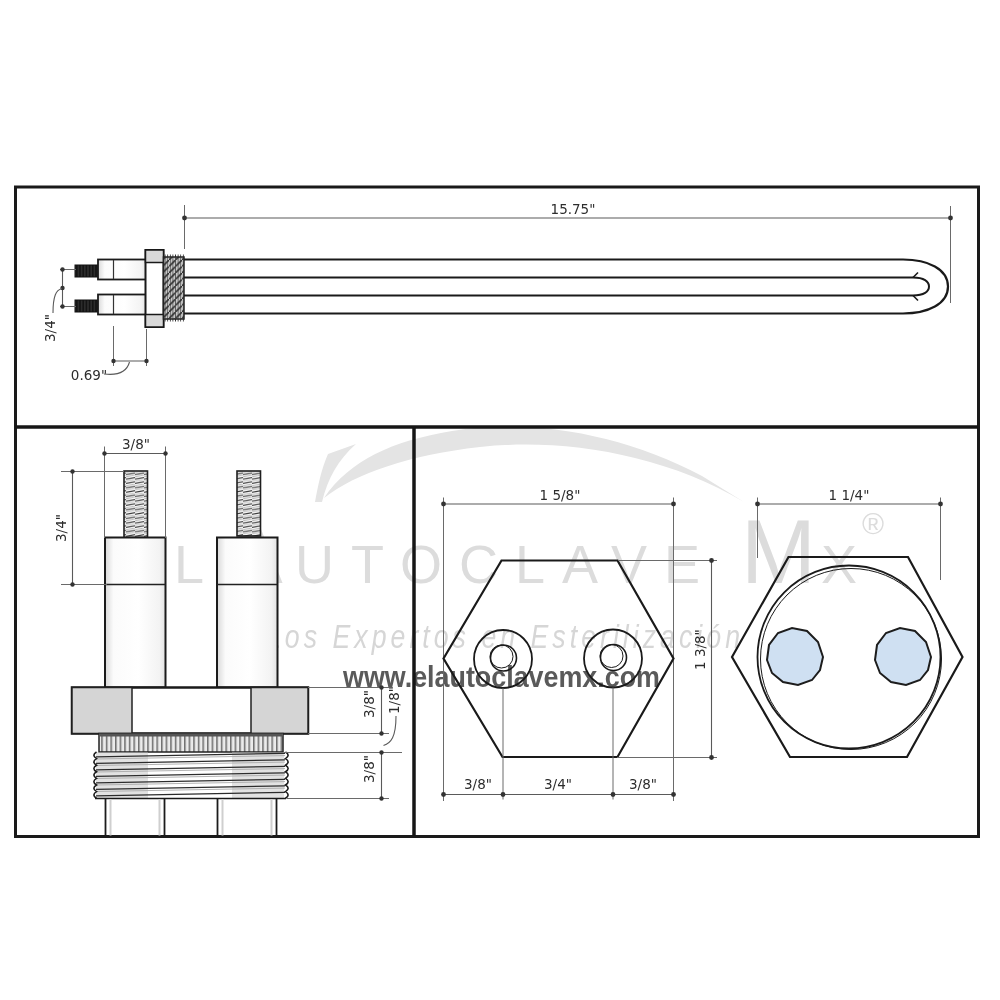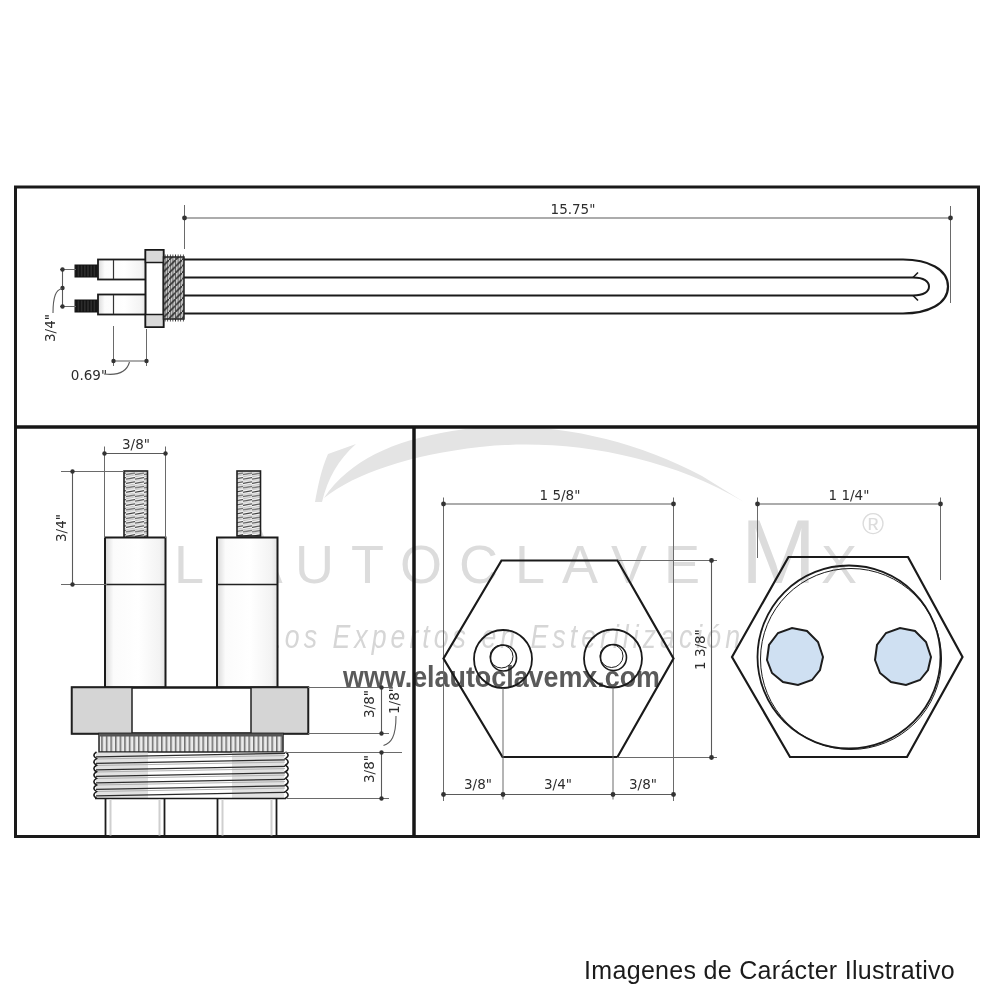--- a/index.html
+++ b/index.html
@@ -247,14 +247,13 @@
       <text x="849" y="499.5" text-anchor="middle" class="dim">1 1/4"</text>
 
       <polygon points="732,657 788.5,557 908,557 962.5,657 907,757 790,757" class="outline" stroke-width="2.2"></polygon>
       <circle cx="849" cy="657" r="91.5" class="outline" stroke-width="1.8"></circle>
       <circle cx="851" cy="659" r="90.5" class="outline" stroke-width="1"></circle>
       <use href="#holeShape"></use>
       <use href="#holeShape" transform="translate(108,0)"></use>
     </g>
   </svg>
 
-  <div id="caption">Imagenes de Carácter Ilustrativo</div>
 </div>
 
 </body></html>

